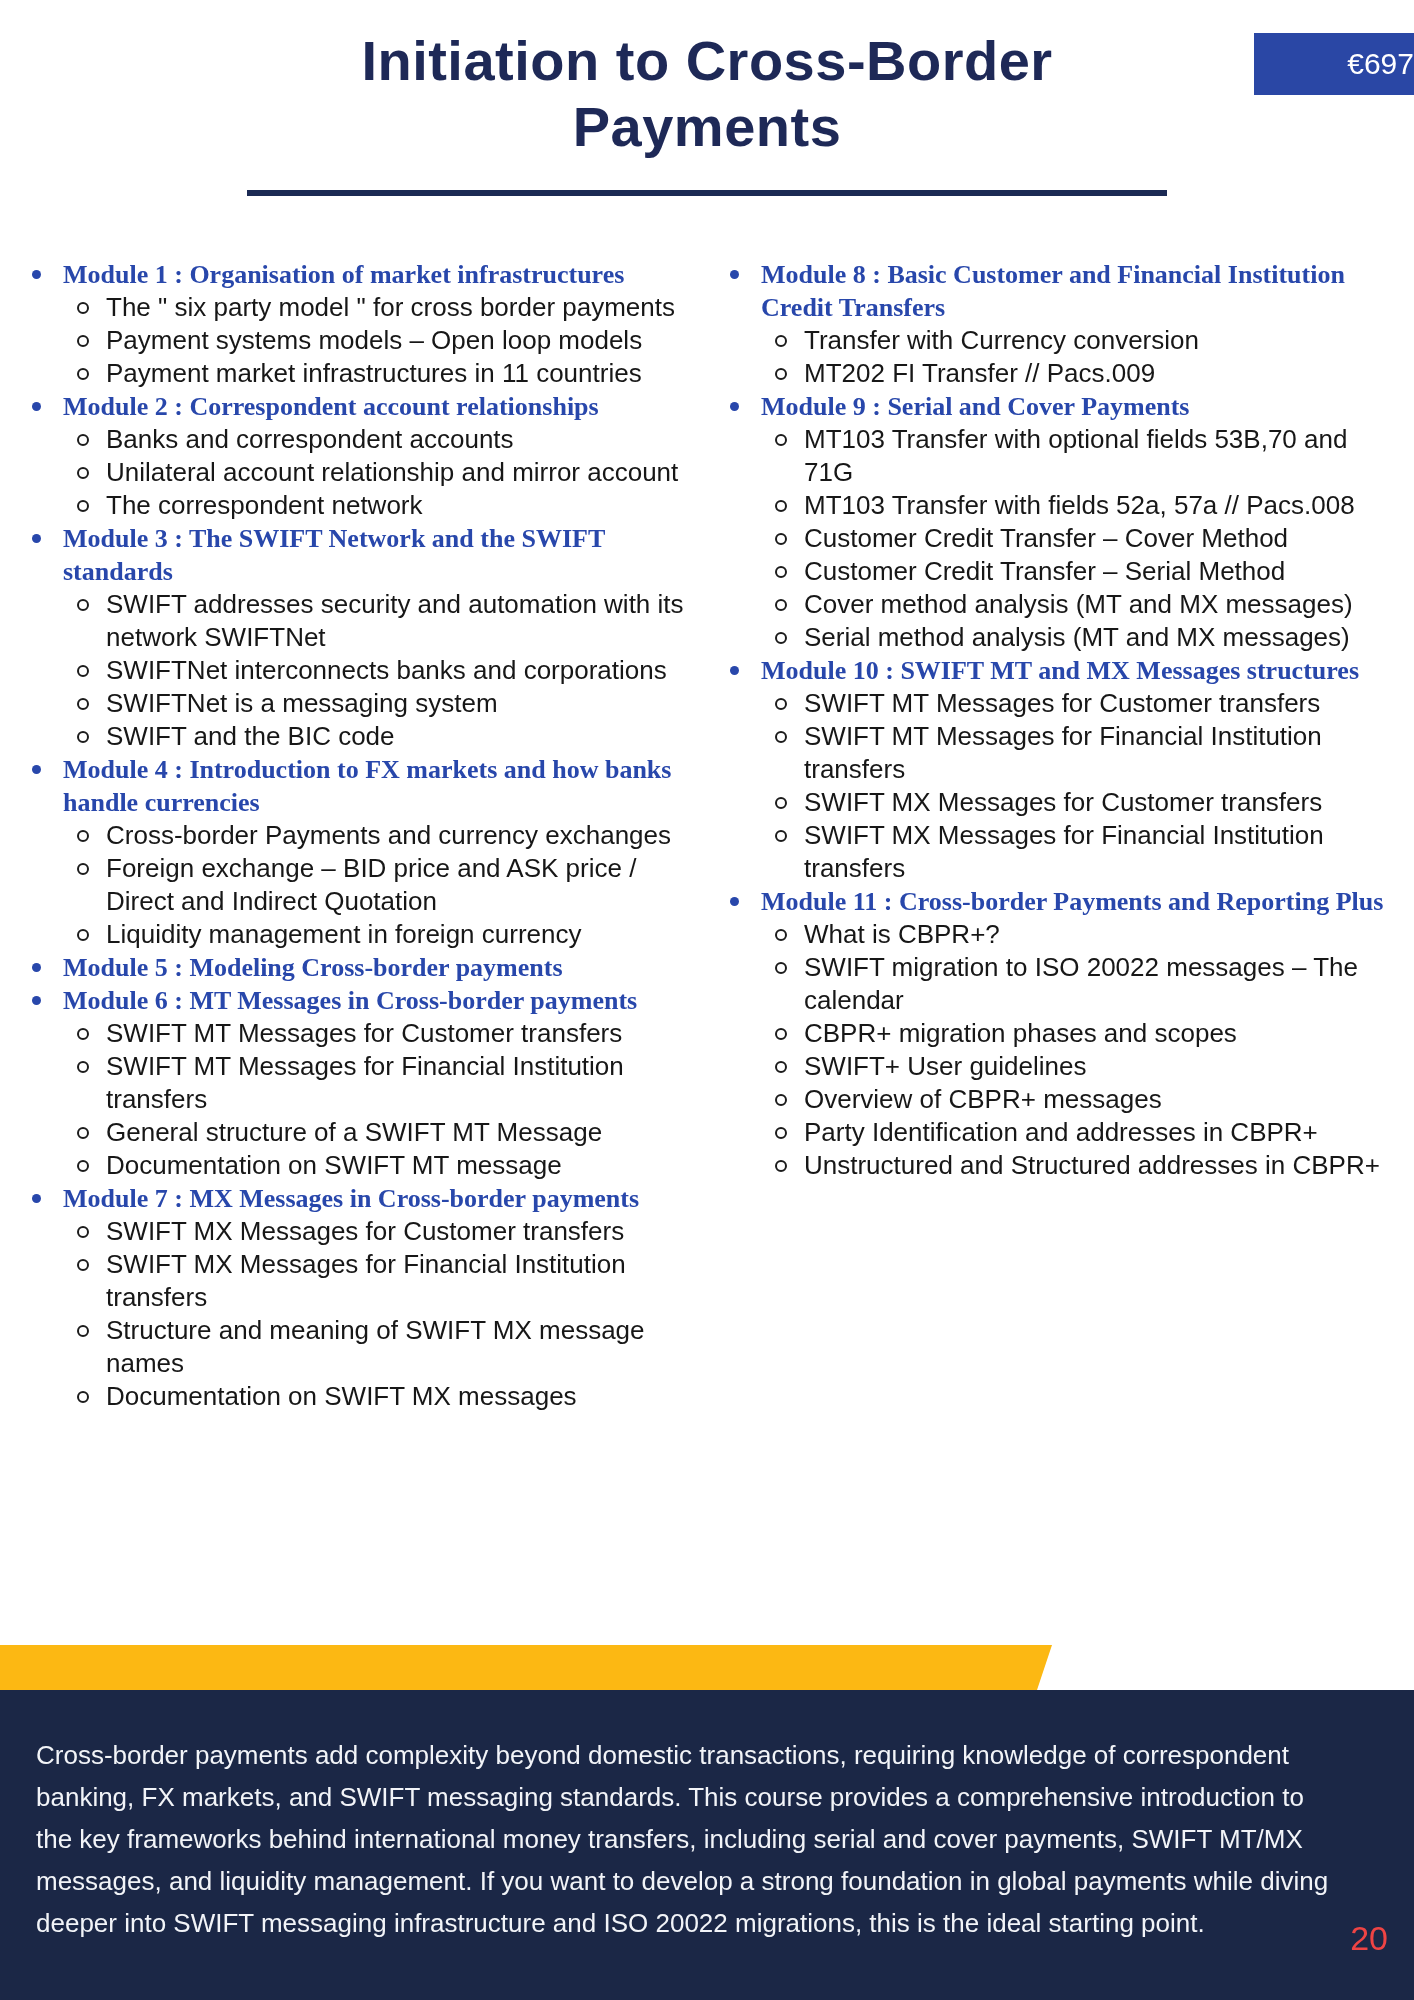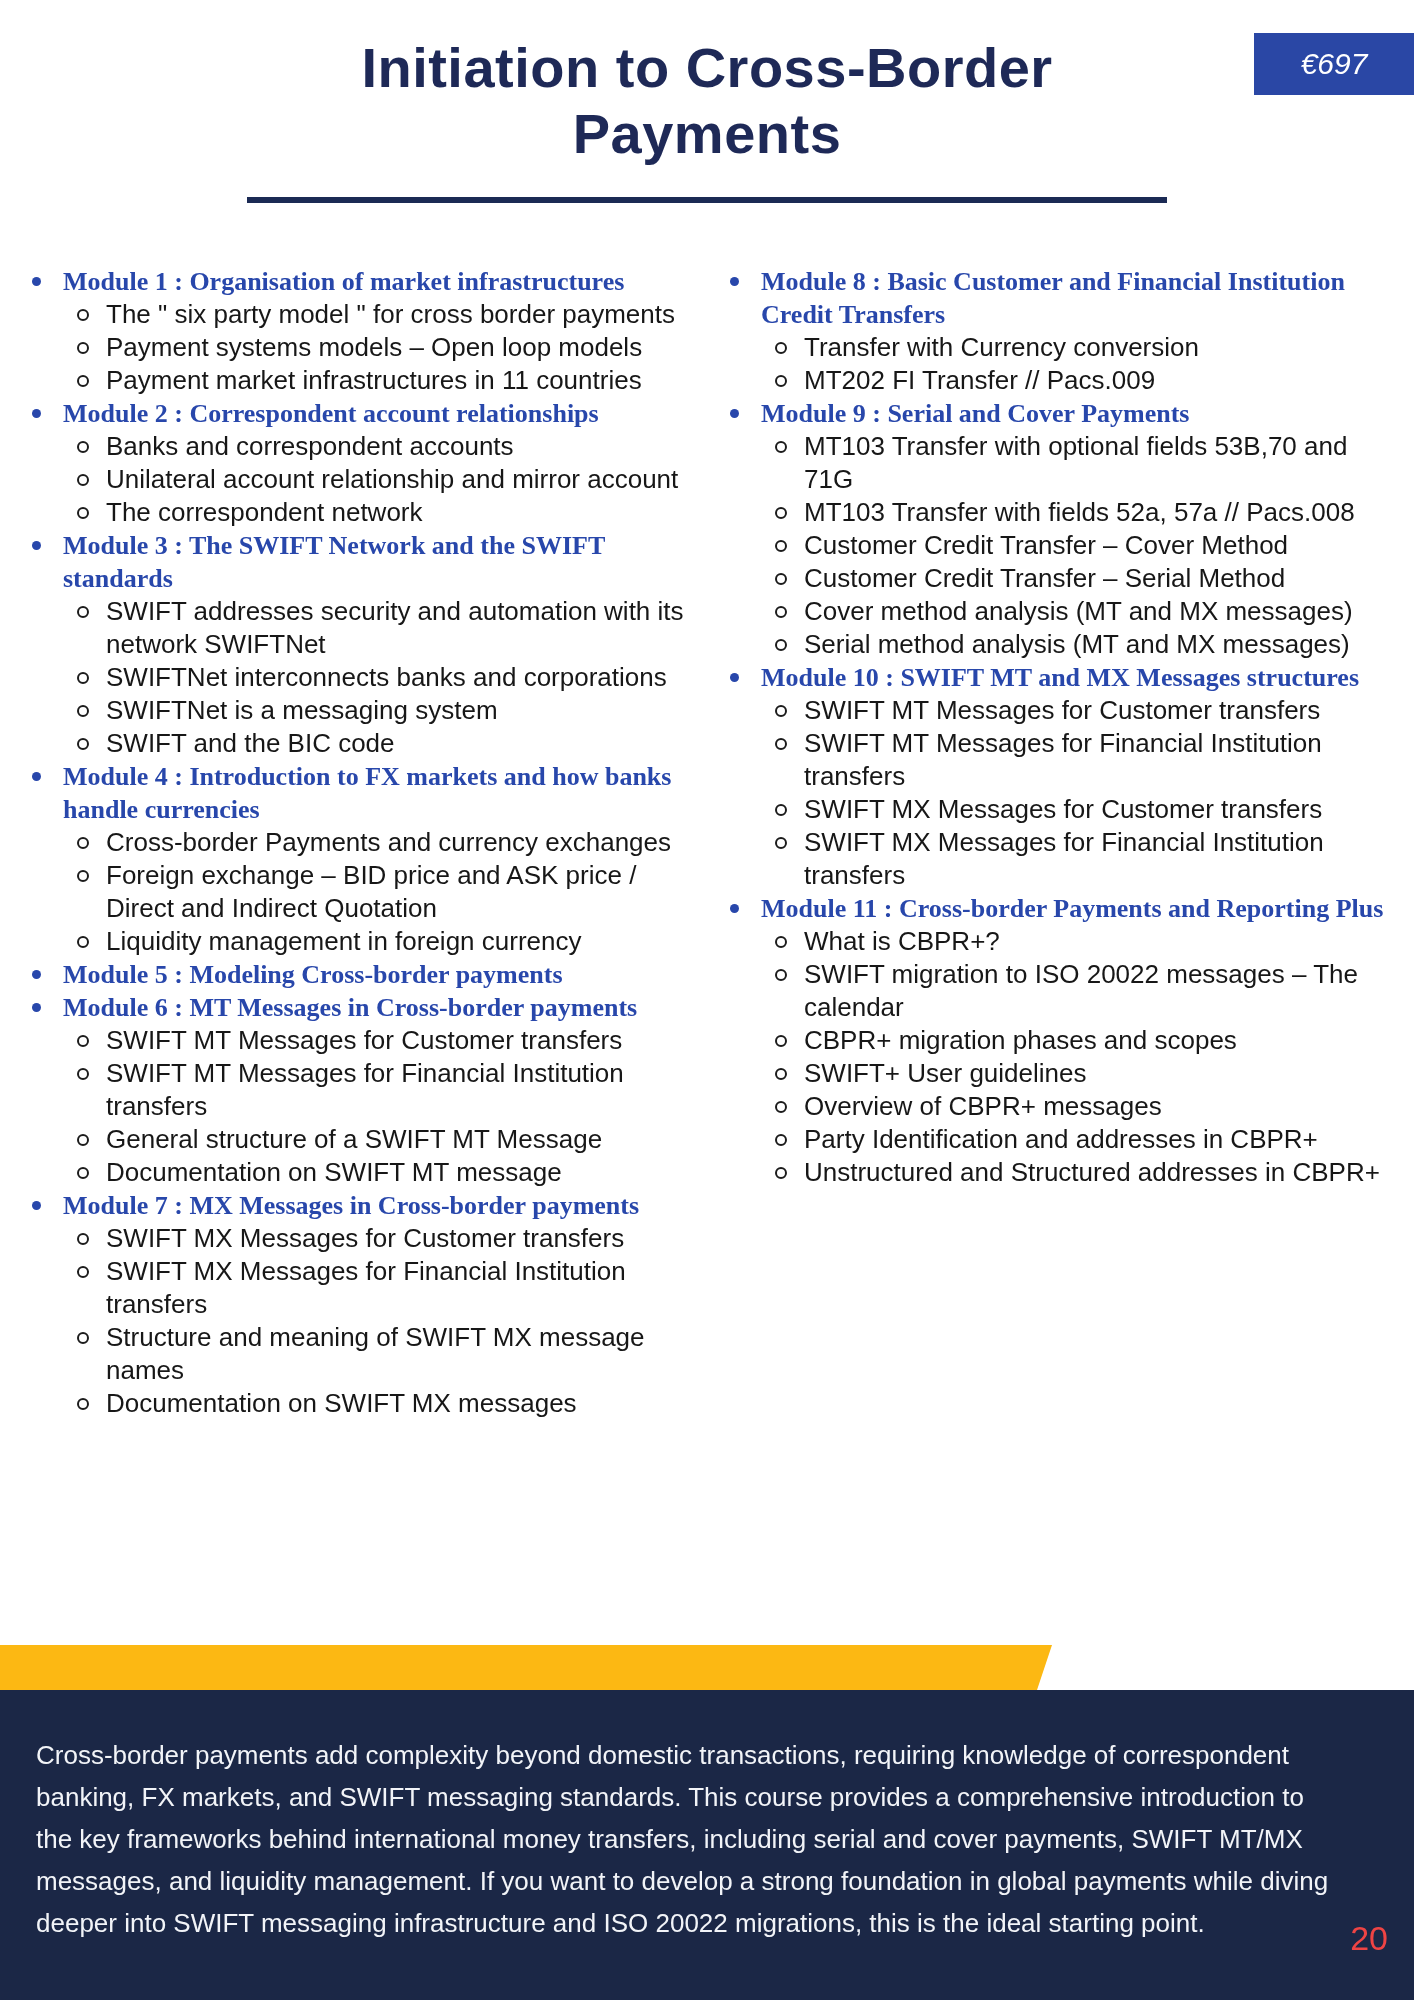--- a/index.html
+++ b/index.html
@@ -22,24 +22,24 @@
     margin:0 auto;
     overflow:hidden;
   }
   
   .price-badge{
     position:absolute;top:33px;right:0;
     width:160px;height:62px;
     background:var(--badge-blue);
     color:#ffffff;
     font-size:30px;
-    display:flex;align-items:center;justify-content:center;font-style:italic;
+    display:flex;align-items:center;justify-content:flex-end;
   }
   .title{
-    margin:35px auto 0 auto;
+    margin:28px auto 0 auto;
     max-width:940px;
     text-align:center;
     color:var(--title-navy);
     font-size:56px;
     line-height:66px;
     font-weight:bold;
     letter-spacing:0.5px;
   }
   .title-underline{
     width:920px;height:6px;

